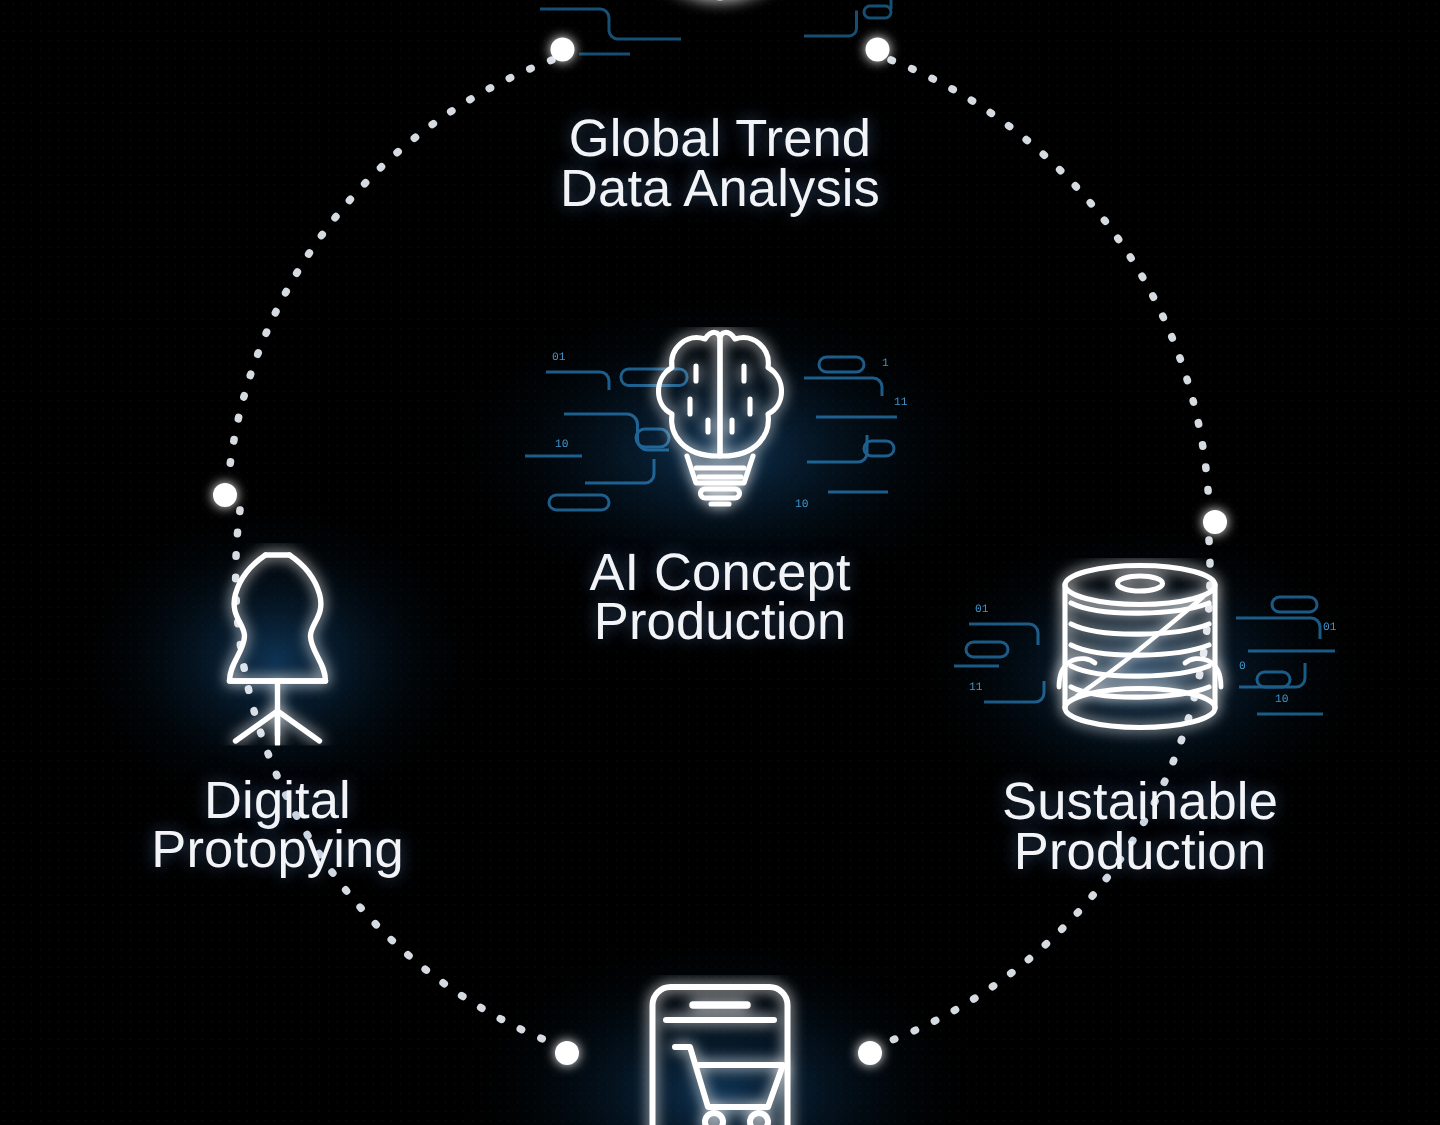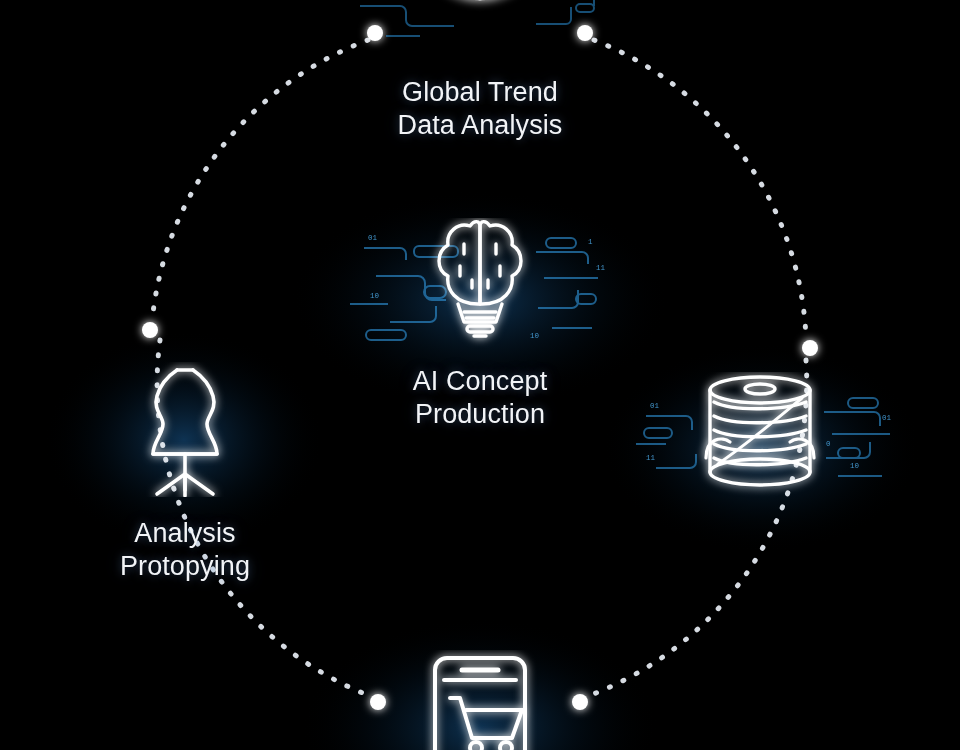--- a/index.html
+++ b/index.html
@@ -39,21 +39,21 @@
   }
   .icon-wrap {
     position: relative;
     display: block;
   }
   .icon-wrap svg { display: block; position: relative; z-index: 2; }
   .label {
     position: relative;
     z-index: 3;
     color: #f2f4f7;
-    font-size: 27px;
+    font-size: 35px;
     line-height: 33px;
     letter-spacing: 0.1px;
     white-space: pre-line;
     text-shadow: 0 0 10px rgba(140,190,255,0.35), 0 0 22px rgba(90,150,220,0.18);
   }
   
   #node-global   { left: 330px; top: -60px;  width: 300px; }
   #node-ai       { left: 330px; top: 218px;  width: 300px; }
   #node-sust     { left: 610px; top: 372px;  width: 300px; }
   #node-digital  { left: 35px;  top: 362px;  width: 300px; }
@@ -262,20 +262,22 @@
           <path d="M104,30 C124,40 176,38 196,30"></path>
           <path d="M104,44 C124,54 176,52 196,44"></path>
           <path d="M104,58 C124,68 176,66 196,58"></path>
           <path d="M104,72 C124,82 176,80 196,72"></path>
           <path d="M104,86 C124,96 176,94 196,86"></path>
 
           <path d="M108,92 C140,70 168,46 192,26" stroke-width="3"></path>
         </g>
       </svg>
     </span>
+    <span class="label">Sustainable
+Production</span>
   </div>
 
   <div class="node" id="node-digital">
     <span class="icon-wrap">
       <svg width="300" height="135" viewBox="0 0 300 135">
         <defs>
           <filter id="g4" x="-60%" y="-60%" width="220%" height="220%">
             <feGaussianBlur stdDeviation="4.5" result="b"></feGaussianBlur>
             <feMerge>
                 <feMergeNode in="b"></feMergeNode>
@@ -293,21 +295,21 @@
                    C182,80 172,72 172,62
                    C172,54 182,48 178,34
                    C174,20 164,12 158,8"></path>
           <path d="M118,92 L182,92"></path>
 
           <path d="M150,92 v36"></path>
           <path d="M150,112 L122,132 M150,112 L178,132 M150,112 v22"></path>
         </g>
       </svg>
     </span>
-    <span class="label">Analysis
+    <span class="label">Digital
 Protopying</span>
   </div>
 
   <div class="node" id="node-commerce">
     <span class="icon-wrap">
       <svg width="200" height="110" viewBox="0 0 200 110">
         <defs>
           <filter id="g5" x="-60%" y="-60%" width="220%" height="220%">
             <feGaussianBlur stdDeviation="4.5" result="b"></feGaussianBlur>
             <feMerge>

